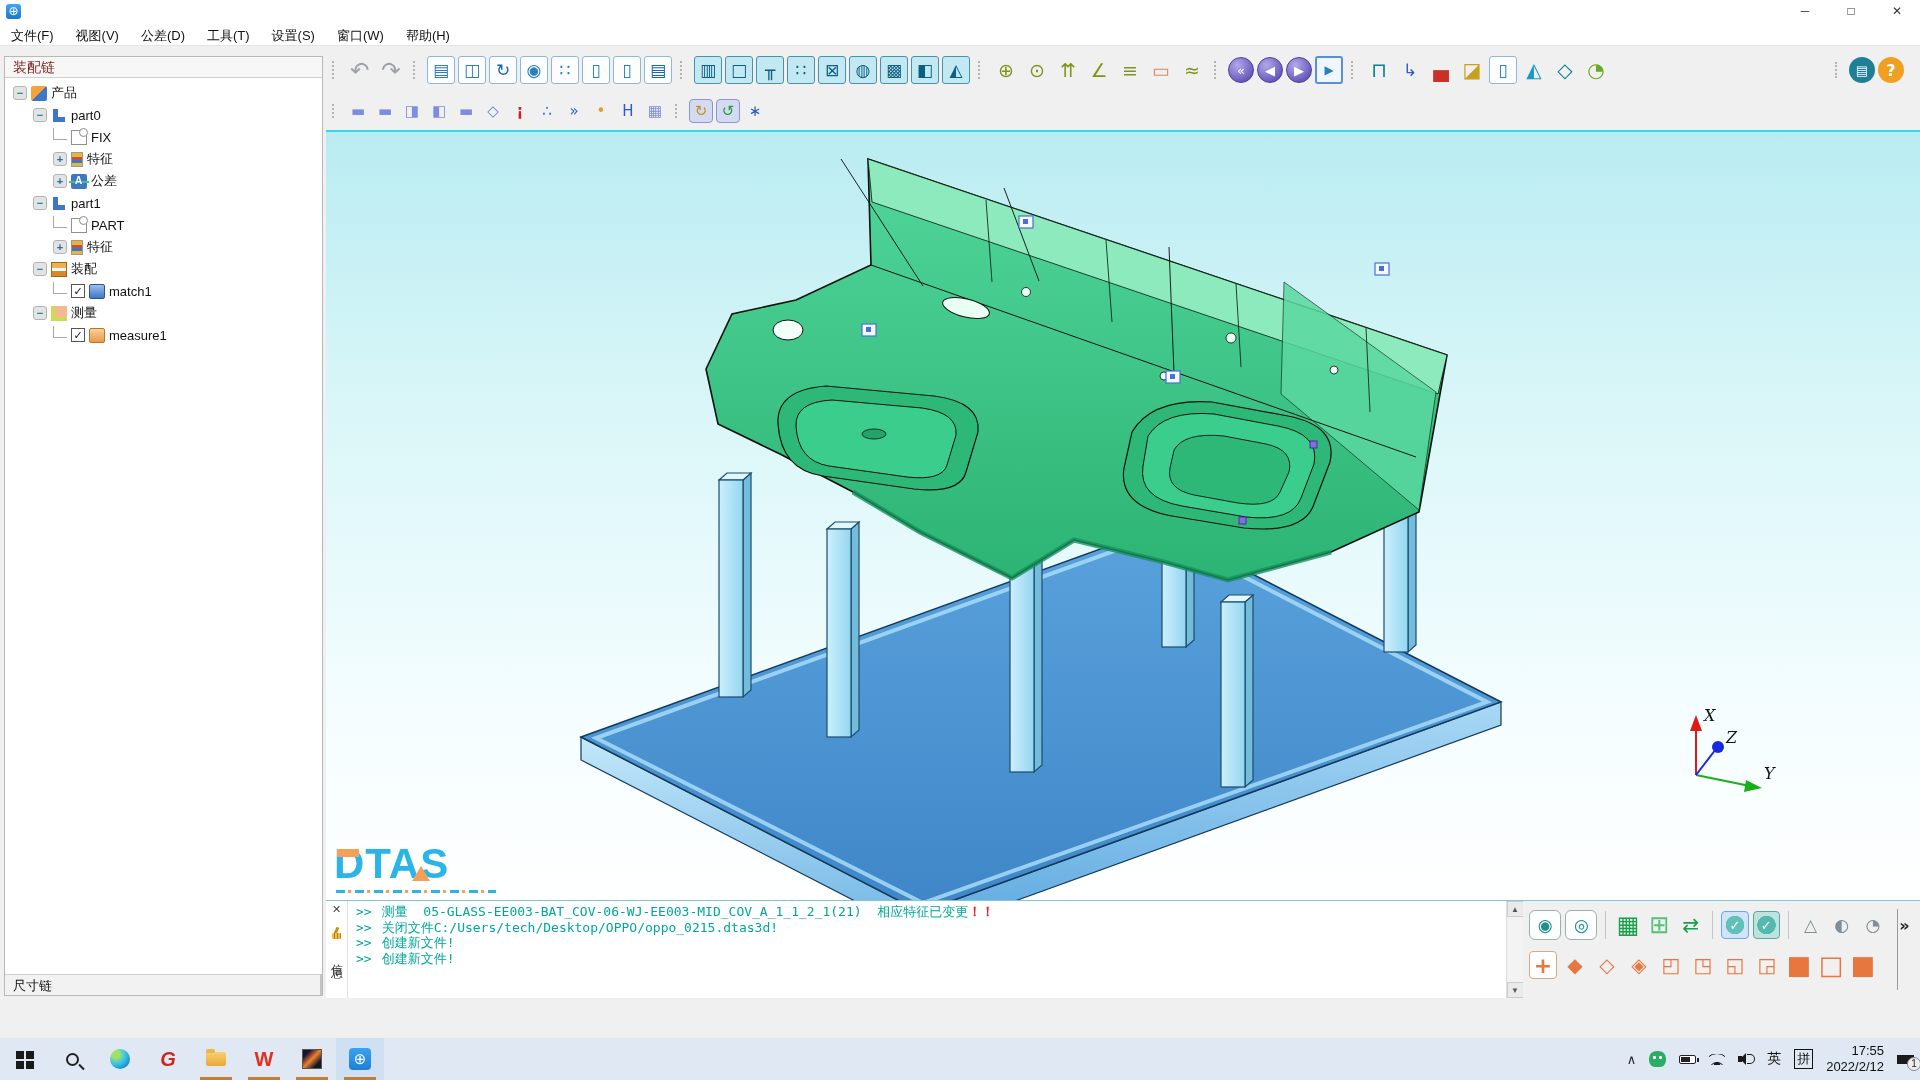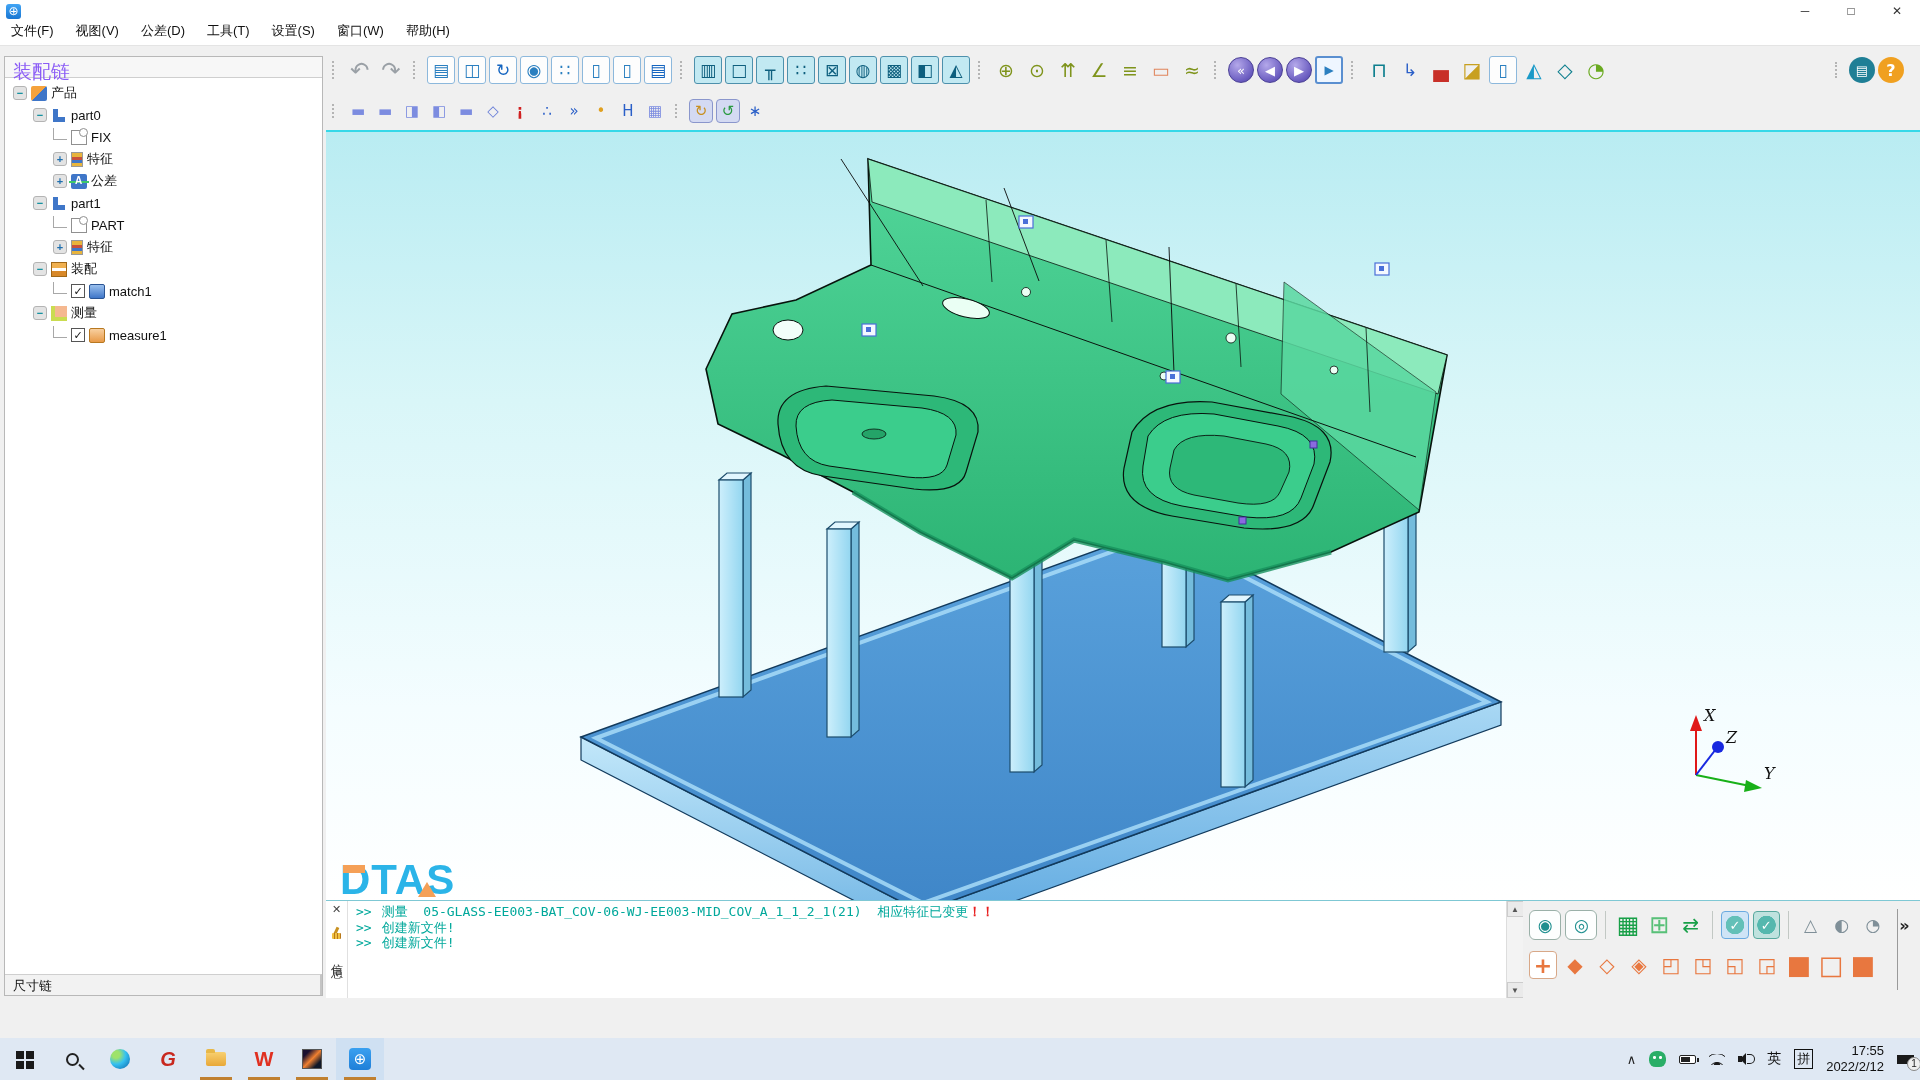--- a/index.html
+++ b/index.html
@@ -11,21 +11,21 @@
               display:flex; align-items:center; font-size:12px; color:#111; }
   .appico { width:15px; height:15px; margin:0 7px 0 6px; border-radius:3px;
             background:linear-gradient(180deg,#41a5f5,#1976d2); color:#fff; font-size:12px;
             display:flex; align-items:center; justify-content:center; }
   #title-text { white-space:nowrap; }
   #titlebar .spacer { flex:1; }
   .wctl { width:46px; height:22px; text-align:center; line-height:22px; font-size:12px; color:#333; }
 
   
   #menubar { position:absolute; left:0; top:22px; width:1920px; height:24px; background:#ffffff;
-             border-bottom:1px solid #e4e4e4; display:flex; align-items:flex-start; font-size:13px; }
+             border-bottom:1px solid #e4e4e4; display:flex; align-items:flex-end; font-size:13px; }
   .menu-item { padding:0 11px; color:#111; }
 
   
   #toolbar-row1 { position:absolute; left:330px; top:48px; right:0; height:44px; display:flex; align-items:center; }
   #toolbar-row2 { position:absolute; left:330px; top:94px; right:0; height:34px; display:flex; align-items:center; }
   .tbgroup { display:flex; align-items:center; gap:3px; padding:0 6px 0 0; }
   .tbgroup::before { content:""; border-left:2px dotted #b4b4b4; align-self:stretch; margin:5px 9px 5px 2px; }
   .tbgroup.pushright { margin-left:auto; margin-right:10px; }
   .tbi { width:28px; height:28px; display:flex; align-items:center; justify-content:center;
          font-size:17px; border-radius:3px; font-family:"DejaVu Sans",sans-serif; }
@@ -52,21 +52,21 @@
   .pin   { color:#d02020; font-weight:bold; font-size:16px; }
   .gold  { color:#e0a020; }
   .stacky{ color:#c89020; background:#d4daf2; border:1px solid #8a96cc; border-radius:4px; }
   .stackg{ color:#2a9a40; background:#d4daf2; border:1px solid #8a96cc; border-radius:4px; }
   .starb { color:#2a5fc8; font-size:19px; }
 
   
   #left-panel { position:absolute; left:4px; top:56px; width:319px; height:940px;
                 background:#ffffff; border:1px solid #b8b8b8; display:flex; flex-direction:column; }
   #panel-header { height:21px; background:#f7f7f7; border-bottom:1px solid #cfcfcf;
-                  font-size:19px; color:#8b5cf6; padding:2px 0 0 8px; }
+                  font-size:14px; color:#7f1d1d; padding:2px 0 0 8px; }
   #tree { flex:1; overflow:hidden; padding-top:4px; }
   .trow { height:22px; display:flex; align-items:center; gap:4px; font-size:13px; color:#111; }
   .exp { width:14px; height:14px; background:#e3e3e3; border:1px solid #b4b4b4; border-radius:3px;
          font-size:11px; font-weight:bold; display:flex; align-items:center; justify-content:center; }
   .exp.minus { color:#0e8f9e; }
   .exp.plus  { color:#1f6fae; }
   .elbow { width:14px; height:12px; border-left:1px solid #a8a8a8; border-bottom:1px solid #a8a8a8;
            margin:-6px 0 0 0; }
   .cb { width:14px; height:14px; background:#fff; border:1px solid #555; font-size:11px; color:#111;
         display:flex; align-items:center; justify-content:center; }
@@ -87,21 +87,21 @@
   .ti-measure { background:#f5b890; border-left:4px solid #cadc50; border-bottom:4px solid #cadc50; }
   .ti-measure-item { background:linear-gradient(180deg,#f8d0a0,#e89a48); border:1px solid #b87820; border-radius:2px; }
   #panel-footer { height:21px; background:#f2f2f2; border-top:1px solid #cfcfcf; border-right:2px solid #c4c4c4;
                   font-size:13px; color:#111; padding:2px 0 0 8px; }
 
   
   #viewport { position:absolute; left:326px; top:130px; width:1594px; height:770px;
               background:linear-gradient(180deg,#b9ecf2 0%,#d9f6f8 35%,#f4fdff 75%,#ffffff 100%);
               border-top:2px solid #35d8e8; overflow:hidden; }
   #scene { position:absolute; left:0; top:0; }
-  #watermark { position:absolute; left:14px; top:712px; width:170px; height:52px;margin-top:16px; }
+  #watermark { position:absolute; left:8px; top:712px; width:170px; height:52px; }
   #wm-text { font-size:42px; font-weight:bold; color:#2bb4e8; letter-spacing:1px; line-height:40px; }
   .wm-bar { position:absolute; left:3px; top:5px; width:22px; height:8px; background:#f5a057; }
   .wm-tri { position:absolute; left:78px; top:22px; width:0; height:0;
             border-left:9px solid transparent; border-right:9px solid transparent; border-bottom:15px solid #f5a057; }
   .wm-strip { position:absolute; left:2px; top:46px; width:160px; height:3px;
               background:repeating-linear-gradient(90deg,#2bb4e8 0 9px,#ffffff 9px 12px,#f5a057 12px 15px,#ffffff 15px 19px); }
   #triad { position:absolute; left:1320px; top:555px; }
   #triad text { font-family:"DejaVu Serif",serif; font-style:italic; font-size:16px; fill:#111; }
 
   
@@ -491,20 +491,21 @@
 </div>
 
 <div id="log-panel">
   <div id="log-side">
     <span id="log-close">✕</span>
     <span class="broom"></span>
     <span id="log-vlabel">信息</span>
   </div>
   <div id="log-lines">
       <div class="logline"><span class="lp">&gt;&gt;</span><span class="lt">测量  05-GLASS-EE003-BAT_COV-06-WJ-EE003-MID_COV_A_1_1_2_1(21)  相应特征已变更</span><span class="lb">！！</span></div>
+      <div class="logline"><span class="lp">&gt;&gt;</span><span class="lt">关闭文件C:/Users/tech/Desktop/OPPO/oppo_0215.dtas3d!</span></div>
       <div class="logline"><span class="lp">&gt;&gt;</span><span class="lt">创建新文件!</span></div>
       <div class="logline"><span class="lp">&gt;&gt;</span><span class="lt">创建新文件!</span></div>
     </div>
   <div id="log-scroll">
     <span class="sbtn">▲</span>
     <span class="sbtn">▼</span>
   </div>
 </div>
 
 <div id="display-panel">

